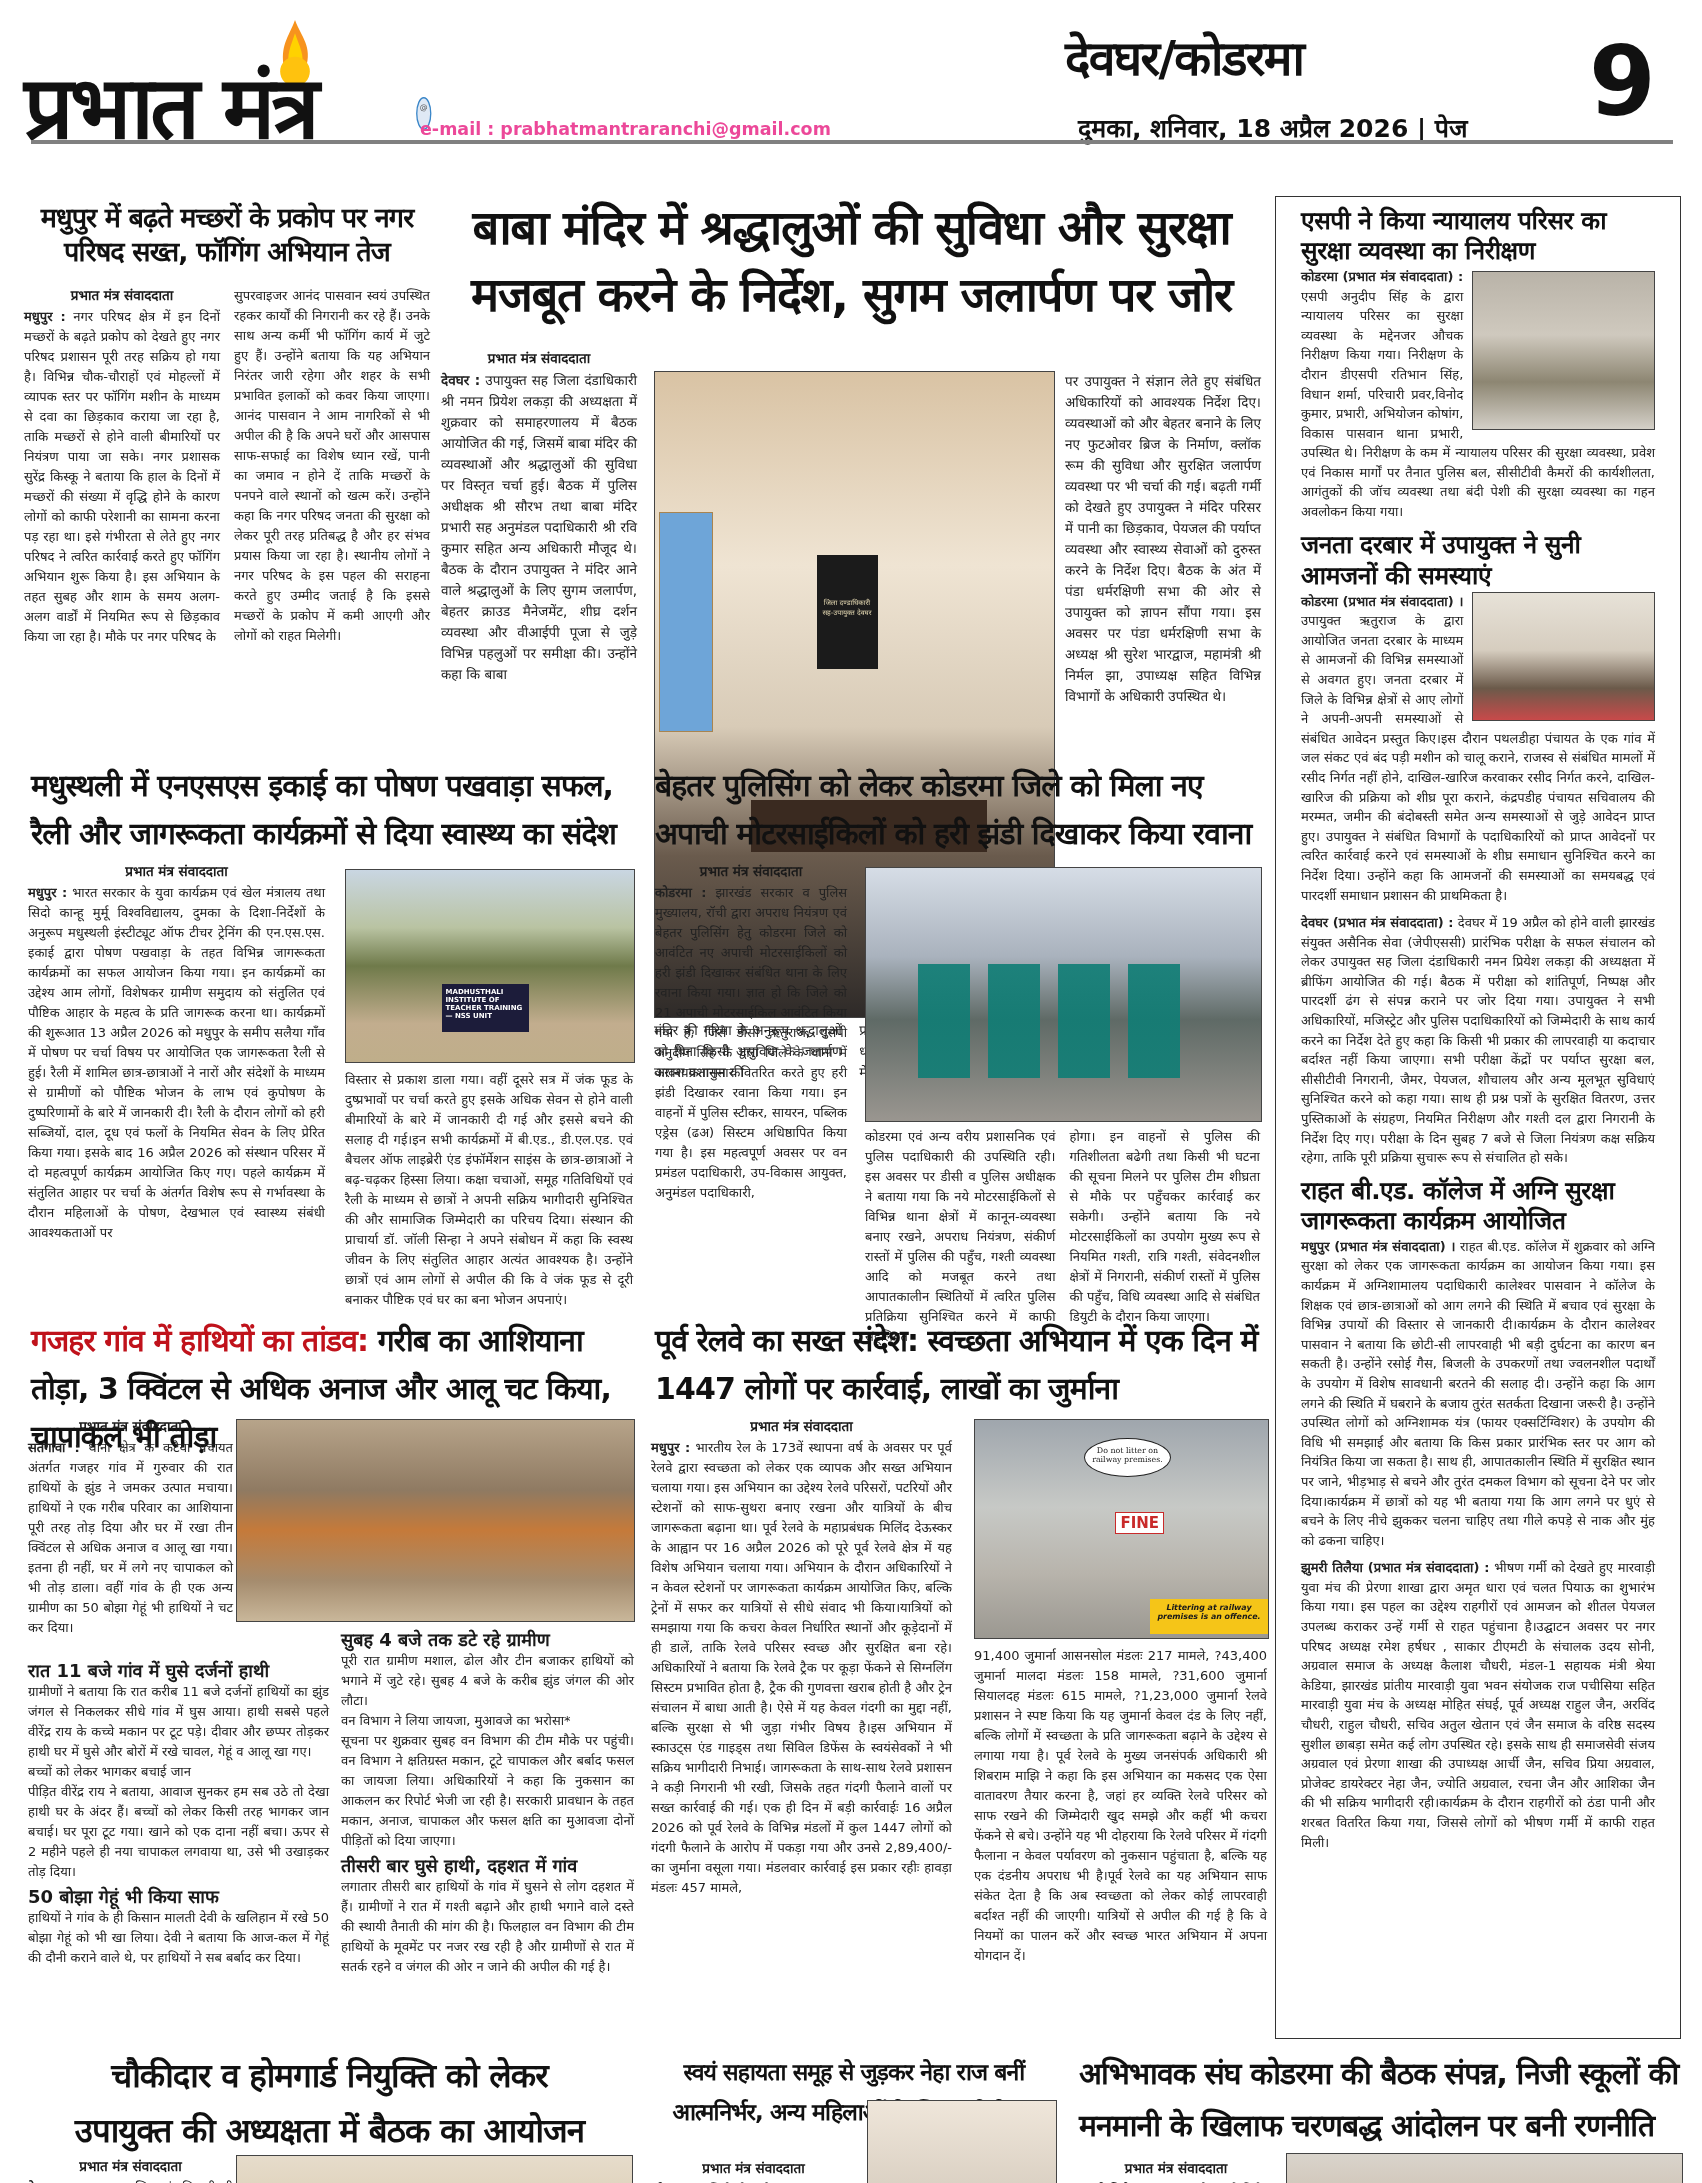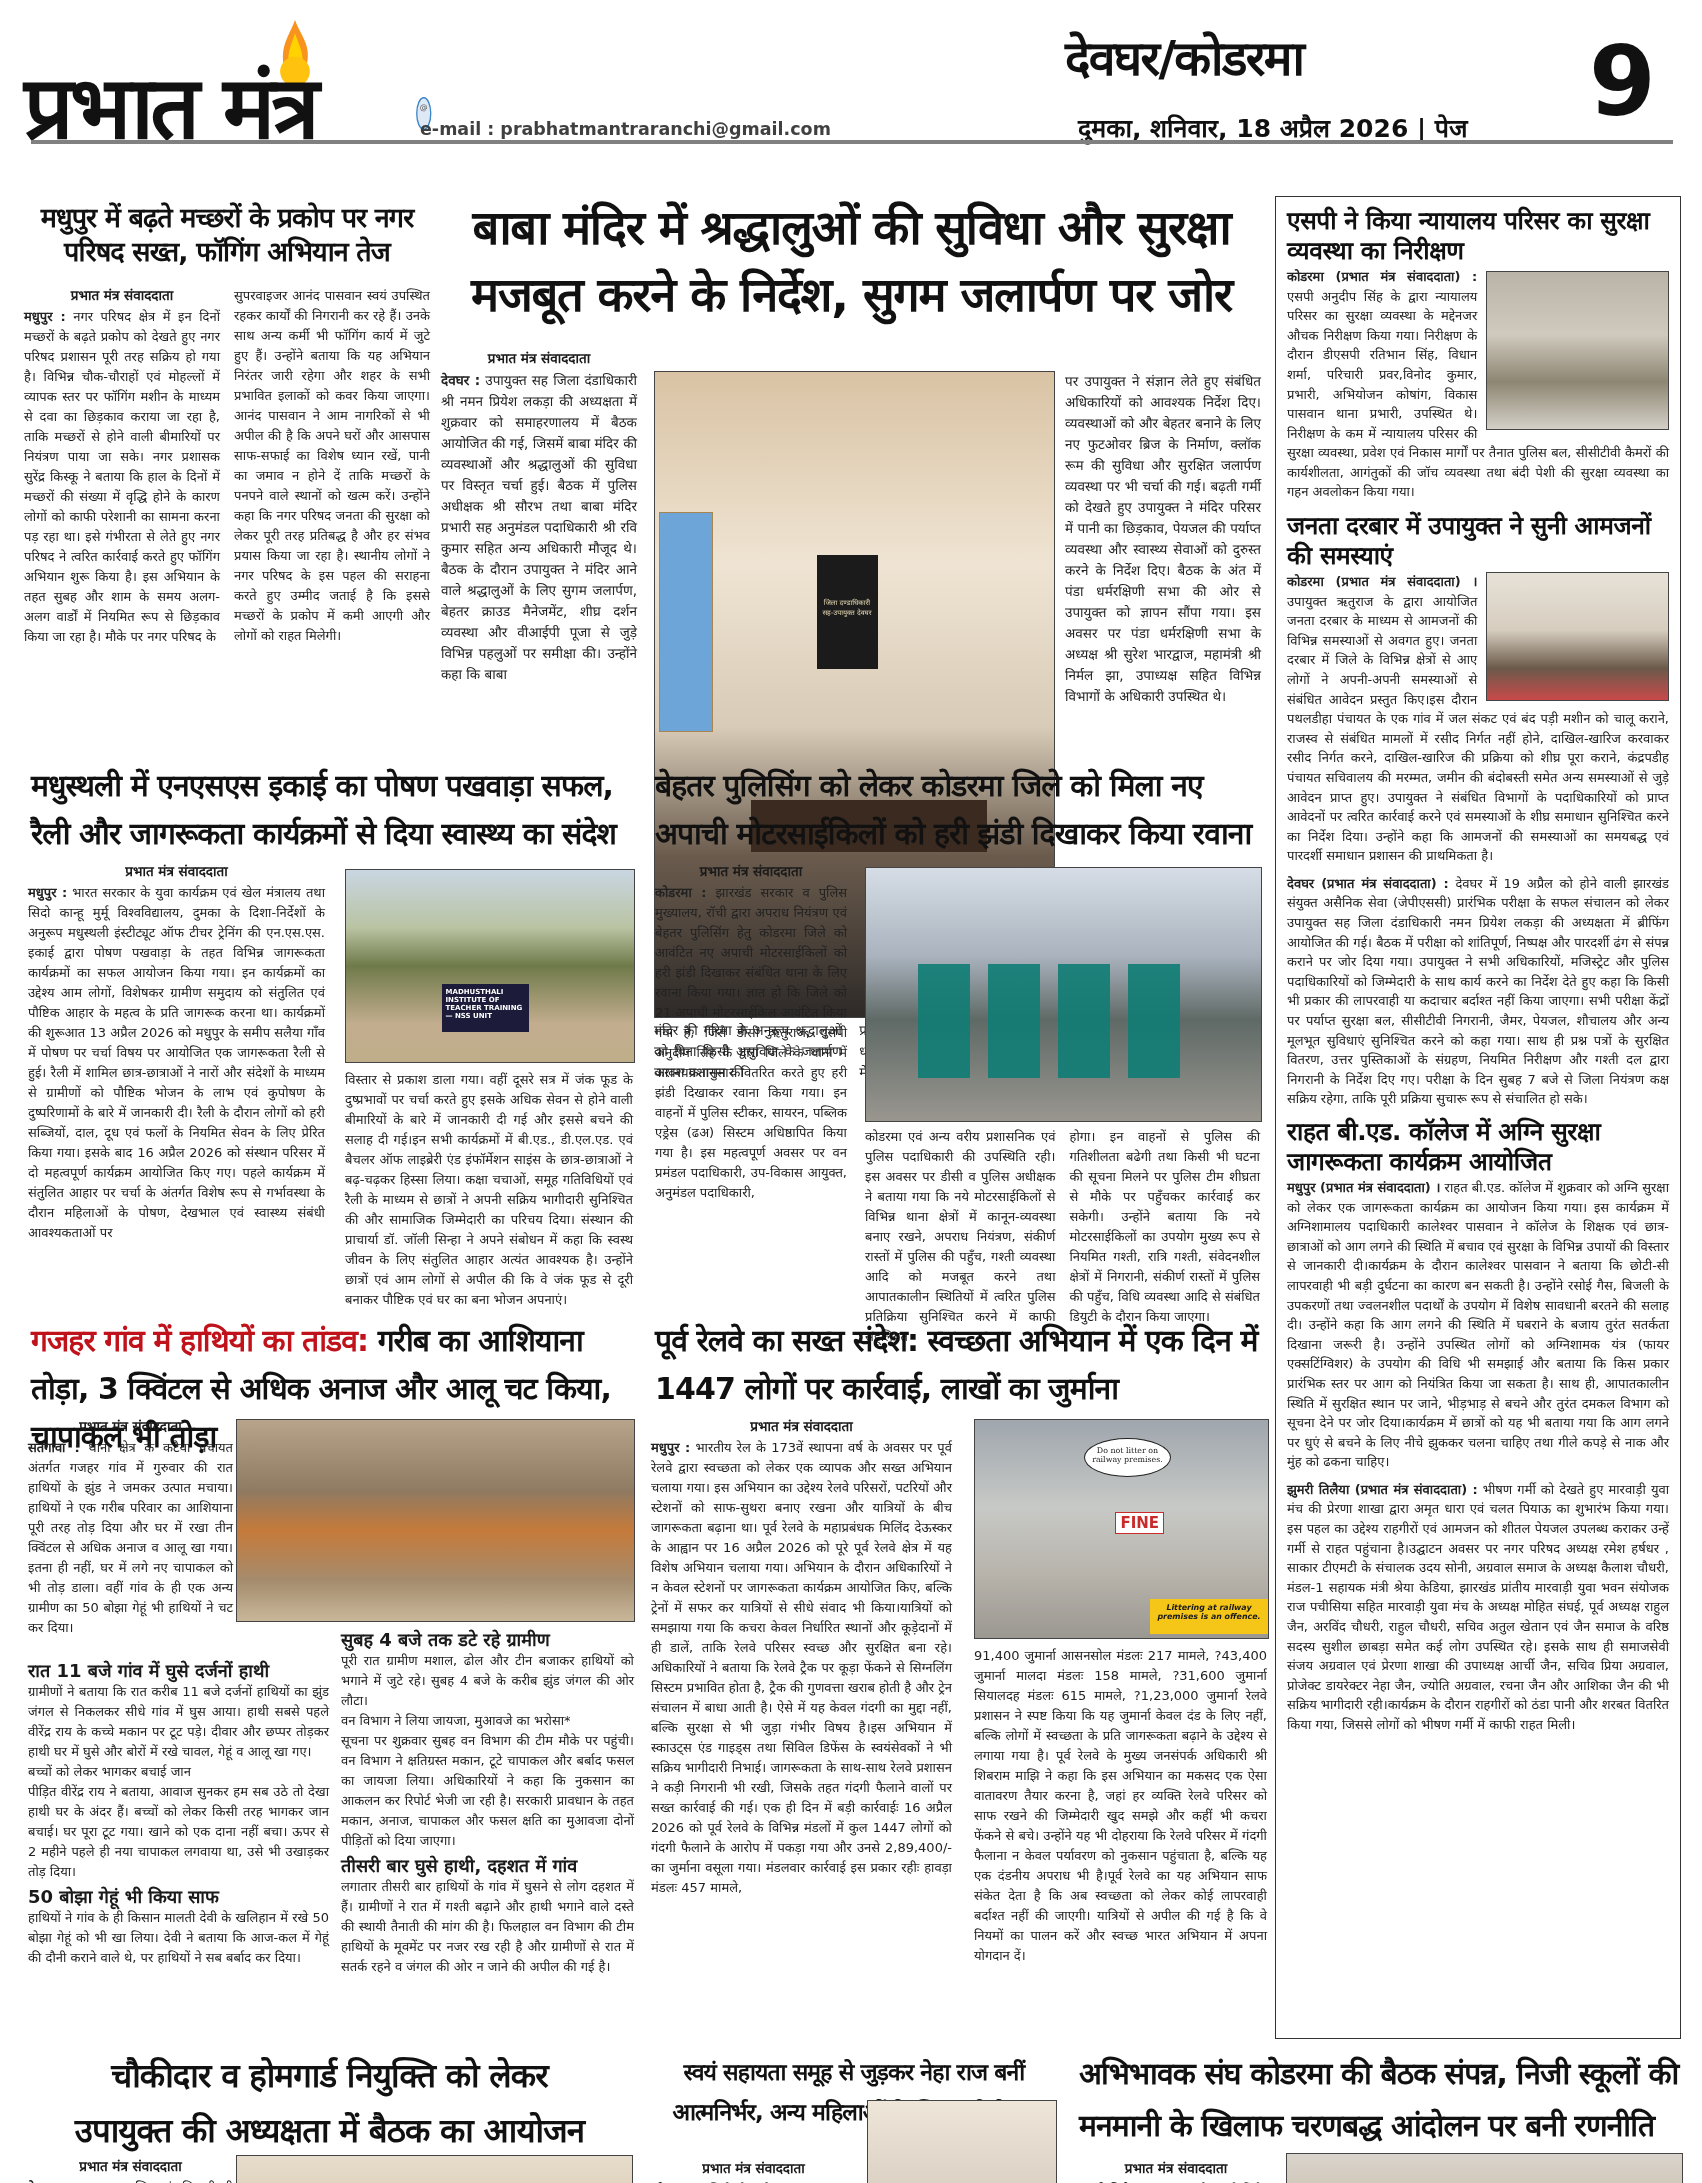--- a/index.html
+++ b/index.html
@@ -12,21 +12,21 @@
   .sub{font-weight:bold;font-size:18px;margin-top:2.6px;}
   .cols{display:flex;gap:14px;}
   .cols>div{flex:1;}
   .photo{position:absolute;border:0.9px solid #444;overflow:hidden;}
   .rule{position:absolute;background:#808080;}
   
   .logo-text{font-family:"DejaVu Sans",sans-serif;font-weight:bold;font-size:87px;letter-spacing:-3.5px;line-height:1;color:#111;}
   .edition{font-family:"DejaVu Sans",sans-serif;font-weight:bold;font-size:48px;letter-spacing:-1.7px;color:#111;}
   .pageno{font-family:"DejaVu Sans",sans-serif;font-weight:bold;font-size:96px;color:#111;}
   .dateline-top{font-family:"DejaVu Sans",sans-serif;font-weight:bold;font-size:25px;color:#111;margin-left:8px;}
-  .email{font-family:"DejaVu Sans",sans-serif;font-weight:bold;font-size:17.5px;color:#404040;}
+  .email{font-family:"DejaVu Sans",sans-serif;font-weight:bold;font-size:17.5px;color:#ec4899;}
   .sidebar{border:1.7px solid #333;}
   .sidebar .hl{font-size:24.5px;letter-spacing:-0.4px;}
   .sidebar .body{font-size:13px;line-height:19.6px;}
   .red{color:#c0121b;}
 </style>
 </head>
 <body>
 
 <div class="abs" data-name="masthead" style="left:0;top:0;width:1656px;height:144px;">
   <div class="abs" data-name="sun-flame-icon" style="left:271px;top:19.6px;width:48px;height:70px;">
@@ -81,21 +81,21 @@
 <div class="abs" style="left:654px;top:1020px;width:393px;">
   <div class="cols" style="gap:17.5px;">
     <div class="body" data-name="body-text" style="font-size:13.5px;line-height:21px;">मंदिर की गरिमा के अनुरूप श्रद्धालुओं को बिना किसी असुविधा के जलार्पण कराना प्रशासन की</div>
     <div class="body" data-name="body-text" style="font-size:13.5px;line-height:21px;">प्राथमिकता होनी चाहिए। पंडा धर्मरक्षिणी सभा के सदस्यों ने भी बैठक में अपने सुझाव रखे, जिन</div>
   </div>
 </div>
 <div class="abs" style="left:1065px;top:371px;width:196px;">
   <div class="body" data-name="body-text" style="font-size:13.5px;line-height:21px;">पर उपायुक्त ने संज्ञान लेते हुए संबंधित अधिकारियों को आवश्यक निर्देश दिए। व्यवस्थाओं को और बेहतर बनाने के लिए नए फुटओवर ब्रिज के निर्माण, क्लॉक रूम की सुविधा और सुरक्षित जलार्पण व्यवस्था पर भी चर्चा की गई। बढ़ती गर्मी को देखते हुए उपायुक्त ने मंदिर परिसर में पानी का छिड़काव, पेयजल की पर्याप्त व्यवस्था और स्वास्थ्य सेवाओं को दुरुस्त करने के निर्देश दिए। बैठक के अंत में पंडा धर्मरक्षिणी सभा की ओर से उपायुक्त को ज्ञापन सौंपा गया। इस अवसर पर पंडा धर्मरक्षिणी सभा के अध्यक्ष श्री सुरेश भारद्वाज, महामंत्री श्री निर्मल झा, उपाध्यक्ष सहित विभिन्न विभागों के अधिकारी उपस्थित थे।</div>
 </div>
 
-<div class="abs sidebar" data-name="right-sidebar" style="left:1275px;top:196px;width:406px;height:1843px;padding:0 11px;box-sizing:border-box;">
+<div class="abs sidebar" data-name="right-sidebar" style="left:1275px;top:196px;width:406px;height:1843px;padding:0 25px;box-sizing:border-box;">
   <div data-name="article-court-inspection" style="margin-top:8.7px;">
     <div class="hl" data-name="headline">एसपी ने किया न्यायालय परिसर का सुरक्षा व्यवस्था का निरीक्षण</div>
     <div class="photo" data-name="photo-court-security" style="position:relative;float:right;width:181px;height:157px;margin:4.4px 0 4.4px 8.7px;background:linear-gradient(180deg,#b9b3a8 0%,#cfc9be 40%,#8d8672 70%,#d4d0c8 100%);"></div>
     <div class="body"><span class="dateline" data-name="dateline">कोडरमा (प्रभात मंत्र संवाददाता) :</span> <span data-name="body-text">एसपी अनुदीप सिंह के द्वारा न्यायालय परिसर का सुरक्षा व्यवस्था के मद्देनजर औचक निरीक्षण किया गया। निरीक्षण के दौरान डीएसपी रतिभान सिंह, विधान शर्मा, परिचारी प्रवर,विनोद कुमार, प्रभारी, अभियोजन कोषांग, विकास पासवान थाना प्रभारी, उपस्थित थे। निरीक्षण के कम में न्यायालय परिसर की सुरक्षा व्यवस्था, प्रवेश एवं निकास मार्गों पर तैनात पुलिस बल, सीसीटीवी कैमरों की कार्यशीलता, आगंतुकों की जॉच व्यवस्था तथा बंदी पेशी की सुरक्षा व्यवस्था का गहन अवलोकन किया गया।</span></div>
   </div>
   <div data-name="article-janta-darbar" style="margin-top:8.7px;clear:both;">
     <div class="hl" data-name="headline">जनता दरबार में उपायुक्त ने सुनी आमजनों की समस्याएं</div>
     <div class="photo" data-name="photo-janta-darbar" style="position:relative;float:right;width:181px;height:127px;margin:0 0 4.4px 8.7px;background:linear-gradient(180deg,#e7e2d8 0%,#d6cdbf 45%,#6b5a4a 75%,#c84a4a 100%);"></div>
     <div class="body"><span class="dateline" data-name="dateline">कोडरमा (प्रभात मंत्र संवाददाता) ।</span> <span data-name="body-text">उपायुक्त ऋतुराज के द्वारा आयोजित जनता दरबार के माध्यम से आमजनों की विभिन्न समस्याओं से अवगत हुए। जनता दरबार में जिले के विभिन्न क्षेत्रों से आए लोगों ने अपनी-अपनी समस्याओं से संबंधित आवेदन प्रस्तुत किए।इस दौरान पथलडीहा पंचायत के एक गांव में जल संकट एवं बंद पड़ी मशीन को चालू कराने, राजस्व से संबंधित मामलों में रसीद निर्गत नहीं होने, दाखिल-खारिज करवाकर रसीद निर्गत करने, दाखिल-खारिज की प्रक्रिया को शीघ्र पूरा कराने, कंद्रपडीह पंचायत सचिवालय की मरम्मत, जमीन की बंदोबस्ती समेत अन्य समस्याओं से जुड़े आवेदन प्राप्त हुए। उपायुक्त ने संबंधित विभागों के पदाधिकारियों को प्राप्त आवेदनों पर त्वरित कार्रवाई करने एवं समस्याओं के शीघ्र समाधान सुनिश्चित करने का निर्देश दिया। उन्होंने कहा कि आमजनों की समस्याओं का समयबद्ध एवं पारदर्शी समाधान प्रशासन की प्राथमिकता है।</span></div>
   </div>

